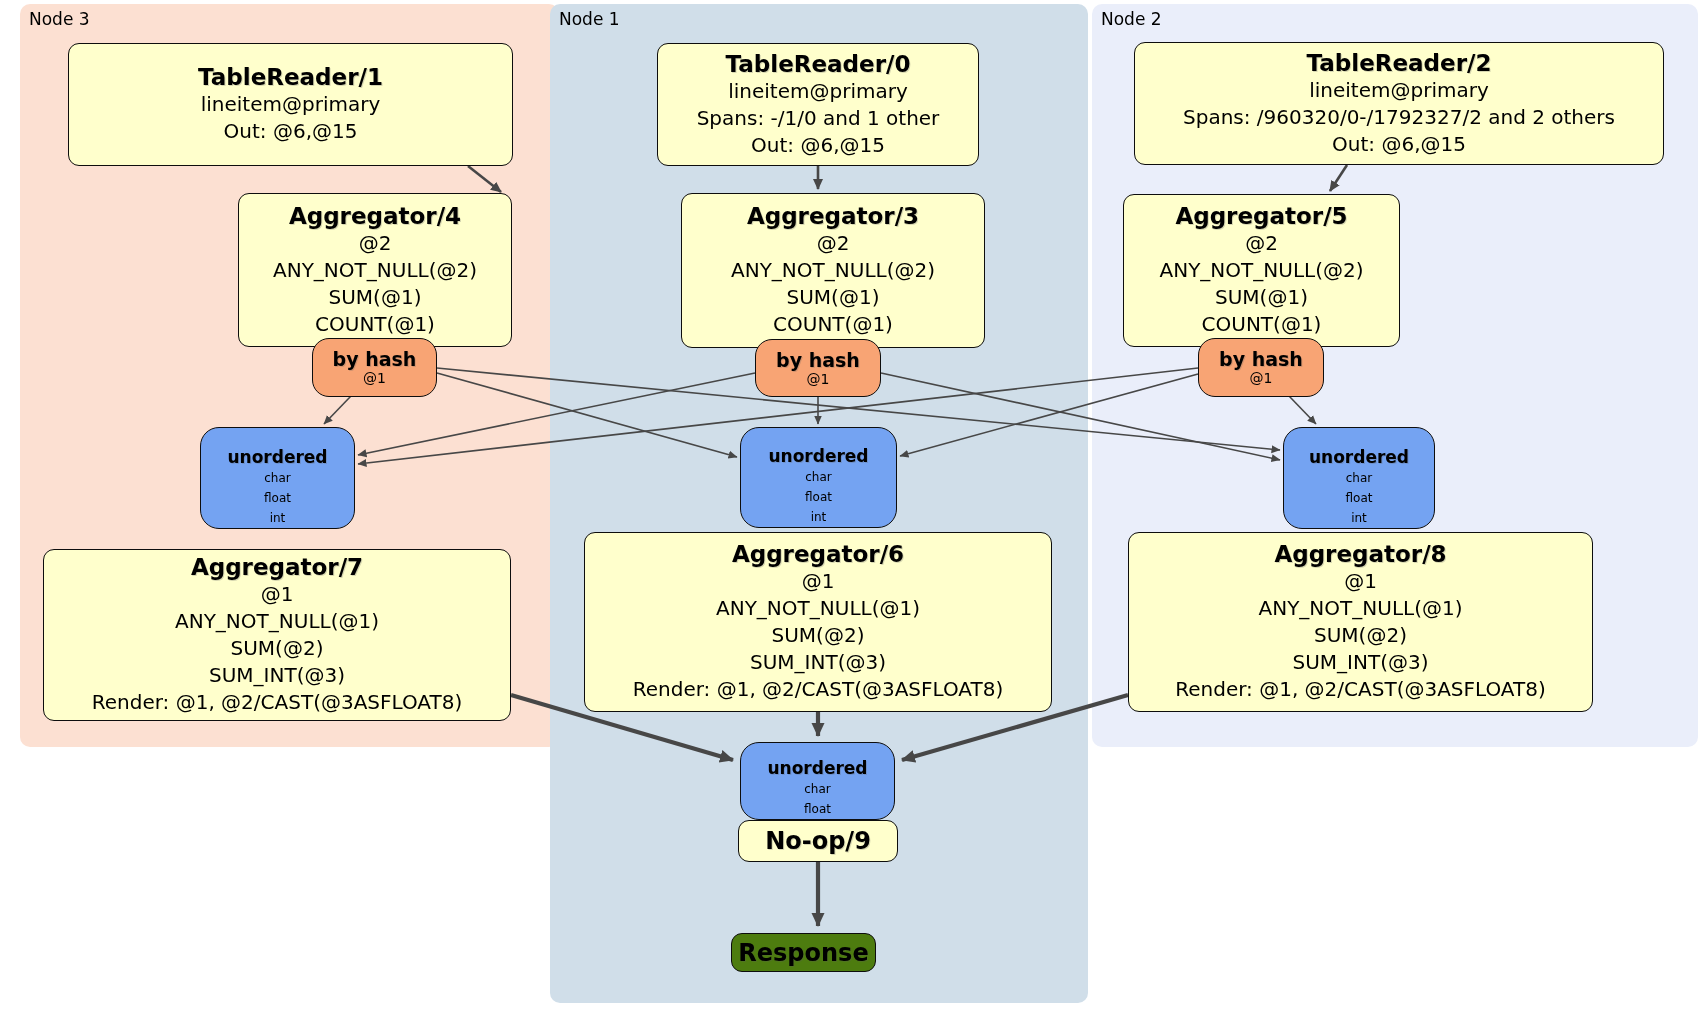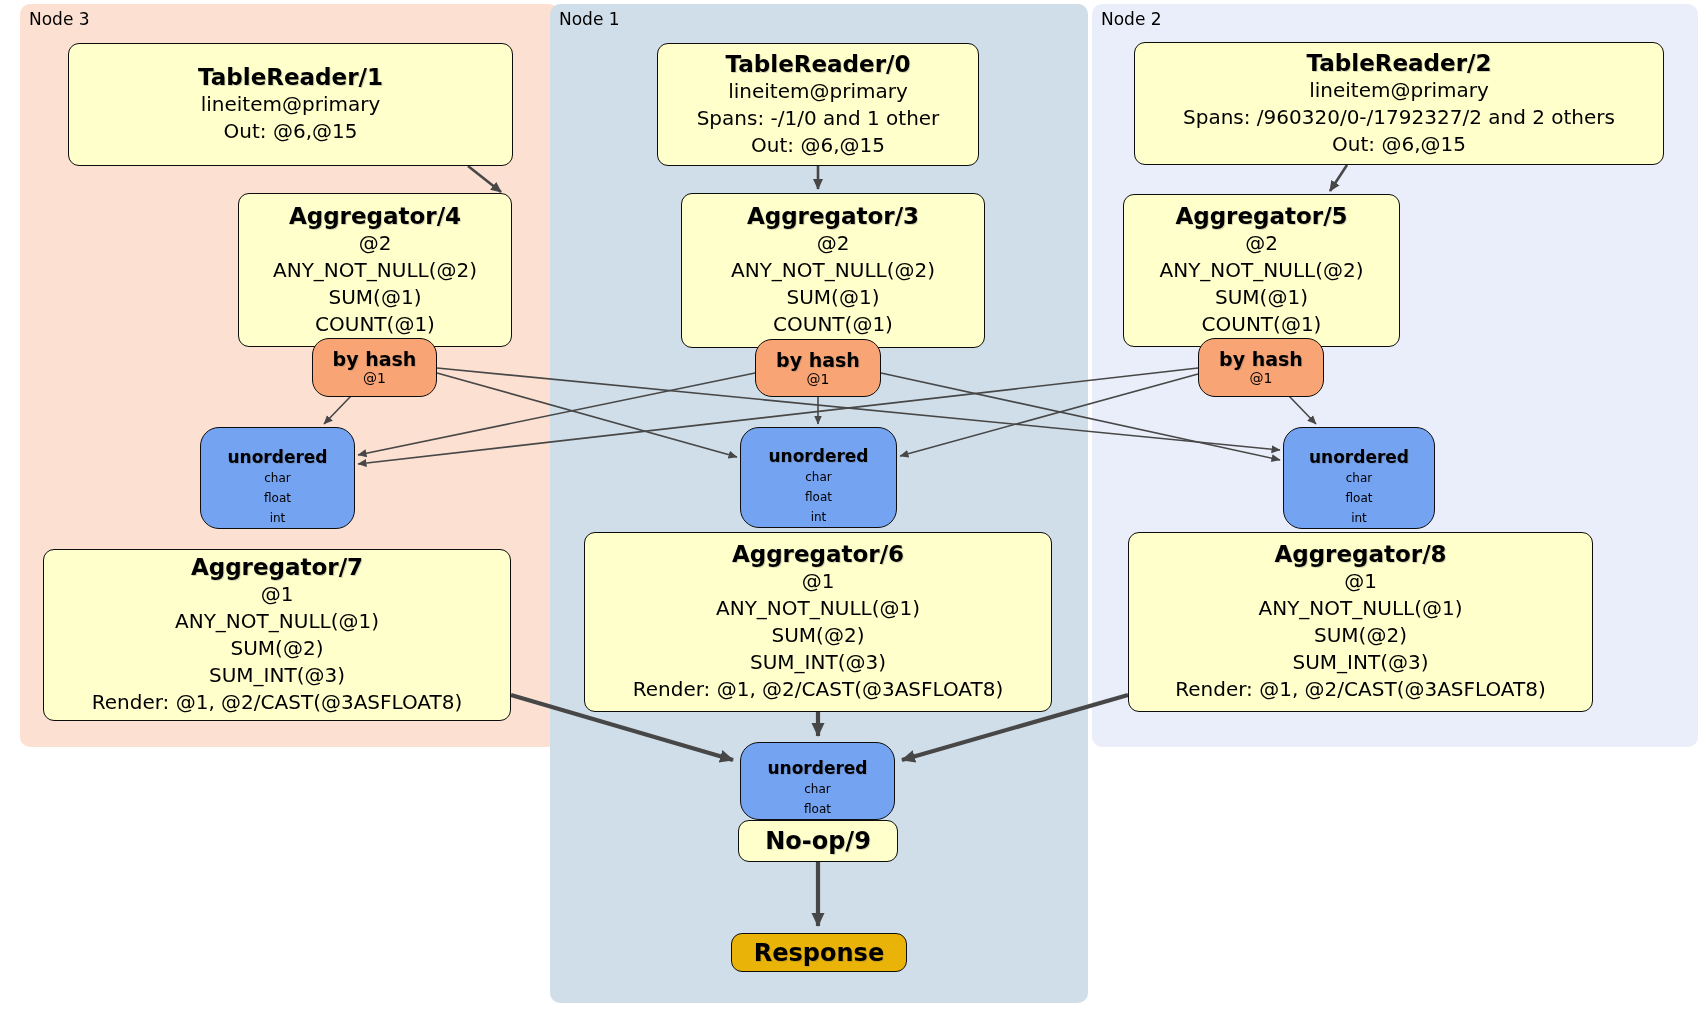--- a/index.html
+++ b/index.html
@@ -178,17 +178,17 @@
   </div>
 
   <div class="box sync" style="left: 740px; top: 742px; width: 155px; height: 78px; background-color: rgb(116, 163, 242);">
     <div class="btitle">unordered</div>
     <div class="bline">char</div>
     <div class="bline">float</div>
   </div>
   <div class="box ybox mini" style="left: 738px; top: 820px; width: 160px; height: 42px; background-color: rgb(255, 255, 204);">
     <div class="btitle">No-op/9</div>
   </div>
-  <div class="box ybox mini" style="left: 731px; top: 933px; width: 176px; height: 39px; background-color: #eab308;">
+  <div class="box ybox mini" style="left: 731px; top: 933px; width: 145px; height: 39px; background-color: #4d7c0f;">
     <div class="btitle">Response</div>
   </div>
 
 </div>
 
 </body></html>

